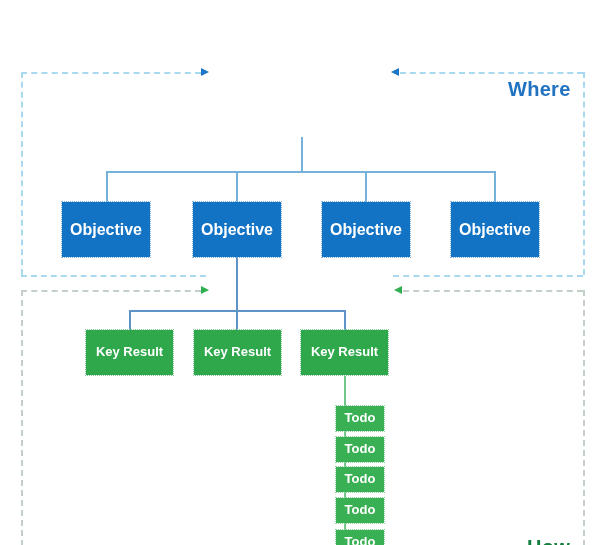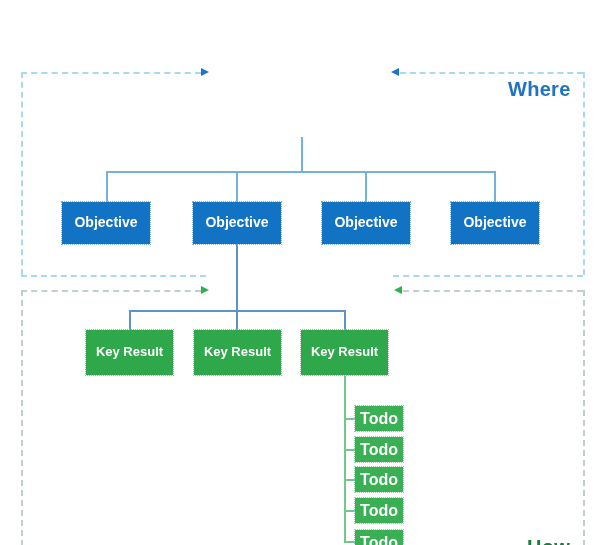--- a/index.html
+++ b/index.html
@@ -24,25 +24,25 @@
   #how-label{left:527px;top:492px;color:#15803d;}
   
   .line-b{position:absolute;background:#74b2dc;}
   .line-b2{position:absolute;background:#5d93c6;}
   .line-g{position:absolute;background:#72c78b;}
   
   .box{position:absolute;display:flex;flex-direction:column;align-items:center;justify-content:center;
        color:#fff;font-weight:700;text-align:center;box-sizing:border-box;line-height:1.25;}
   .mission{left:258px;top:46px;width:87px;height:47px;background:#2ea7e0;font-size:13px;
        outline:1px dotted #8ed2f2;}
-  .objective{top:158px;width:88px;height:42px;background:#1272c4;font-size:14px;
+  .objective{top:158px;width:88px;height:55px;background:#1272c4;font-size:16px;
        outline:1px dotted #7fb4e2;}
   .keyresult{top:286px;width:87px;height:45px;background:#2fa84c;font-size:13px;
        outline:1px dotted #84cf9b;}
-  .todo{left:355px;width:48px;height:25px;background:#38b053;font-size:16px;
+  .todo{left:336px;width:48px;height:25px;background:#38b053;font-size:13px;
        outline:1px dotted #8ed8a2;}
 </style>
 </head>
 <body>
 
 <div id="canvas">
 
   <div class="where-dash-h" style="left:21px;top:28px;width:180px;"></div>
   <div class="arr arr-right-blue" style="left:201px;top:24px;"></div>
   <div class="arr arr-left-blue" style="left:391px;top:24px;"></div>

